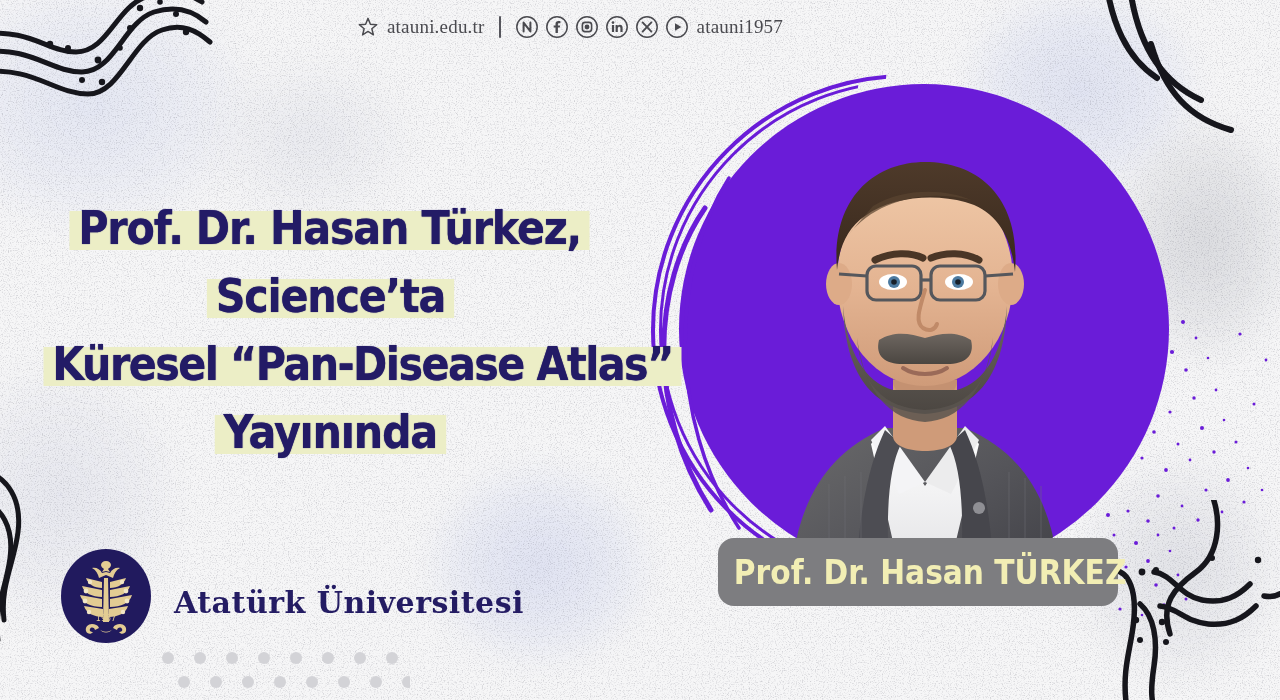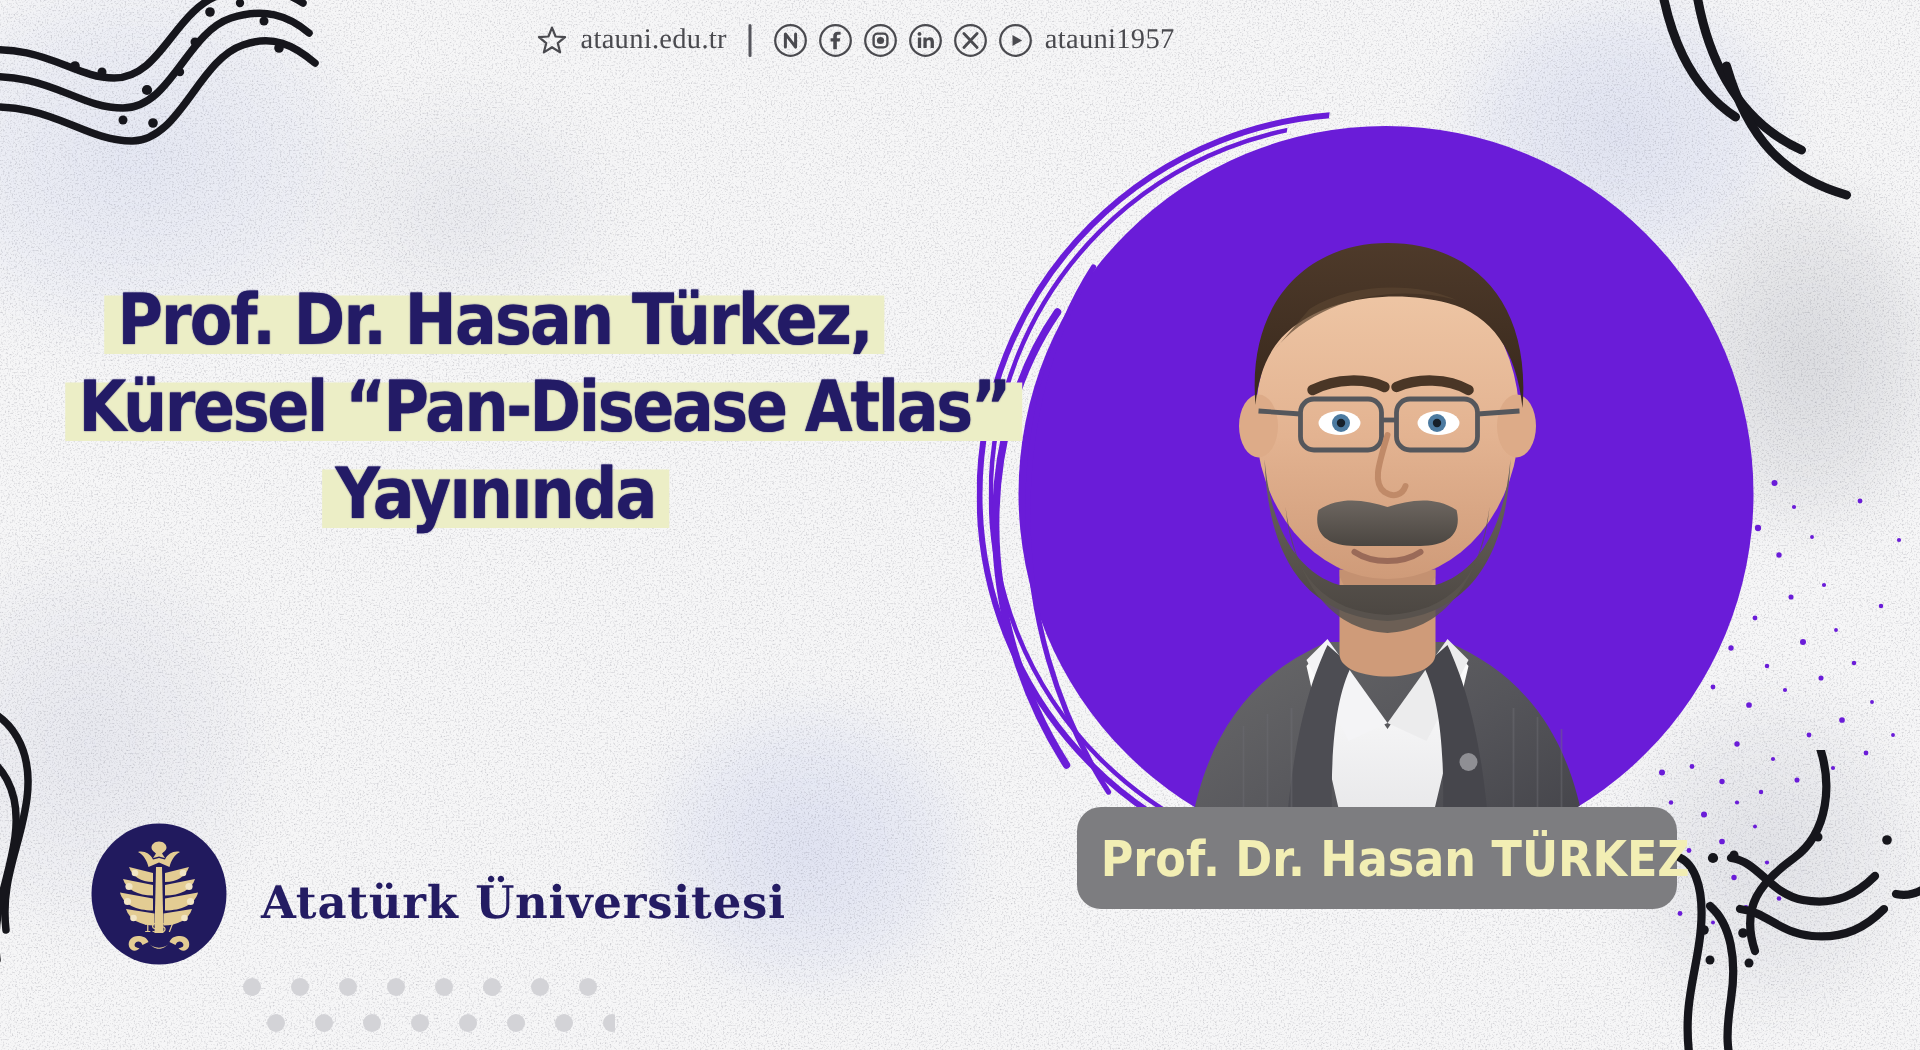--- a/index.html
+++ b/index.html
@@ -87,21 +87,21 @@
 
   
   #headline {
     position:absolute; left:0; top:188px; width:660px;
     z-index:7;
     text-align:center;
   }
   #headline .hl {
     display:block;
     line-height:1.0;
-    margin:0 auto 4px auto;
+    margin:14px auto 4px auto;
     white-space:nowrap;
   }
   #headline .hl > span {
     display:inline-block;
     position:relative;
     font-family:"DejaVu Sans", sans-serif;
     font-weight:700;
     font-size:47px;
     color:#231b66;
     letter-spacing:-1.4px;
@@ -525,20 +525,21 @@
       <path d="M84,120 C26,210 22,360 94,470" fill="none" stroke="#6a1cd8" stroke-width="3.5" stroke-linecap="round"></path>
     </svg>
   </div>
 
   <div id="nameplate">
     <span class="np-text">Prof. Dr. Hasan TÜRKEZ</span>
   </div>
 
   <div id="headline">
     <span class="hl l1"><span>Prof. Dr. Hasan Türkez,</span></span>
+    <span class="hl l2"><span>Science’ta</span></span>
     <span class="hl l3"><span>Küresel “Pan-Disease Atlas”</span></span>
     <span class="hl l4"><span>Yayınında</span></span>
   </div>
 
   <div id="brand">
     <span>
       <svg class="seal" width="96" height="96" viewBox="0 0 96 96">
         <ellipse cx="48" cy="48" rx="45" ry="47" fill="#211a5e"></ellipse>
         <g fill="#e3cc93">
 

